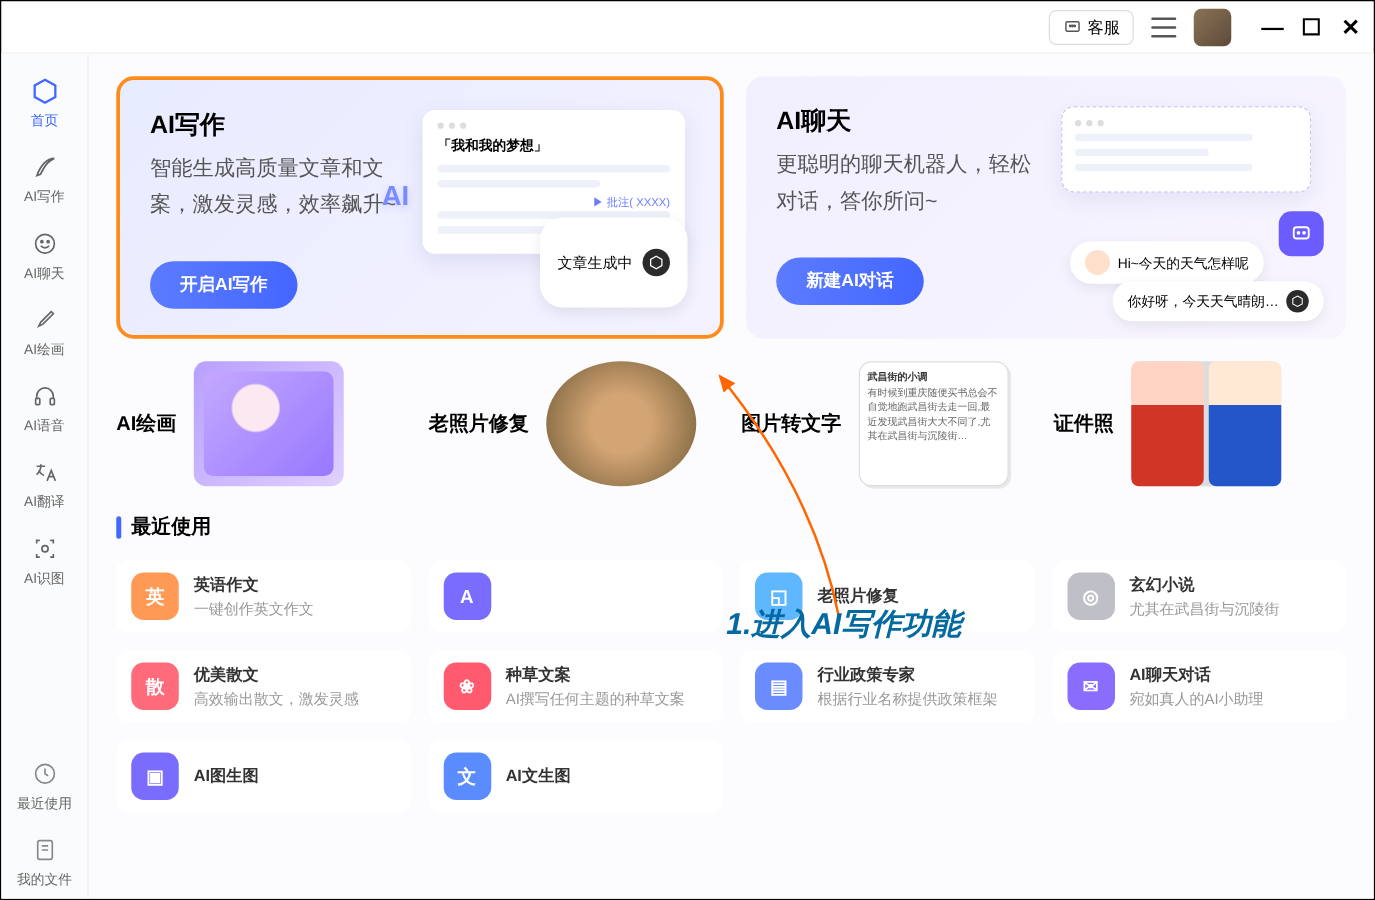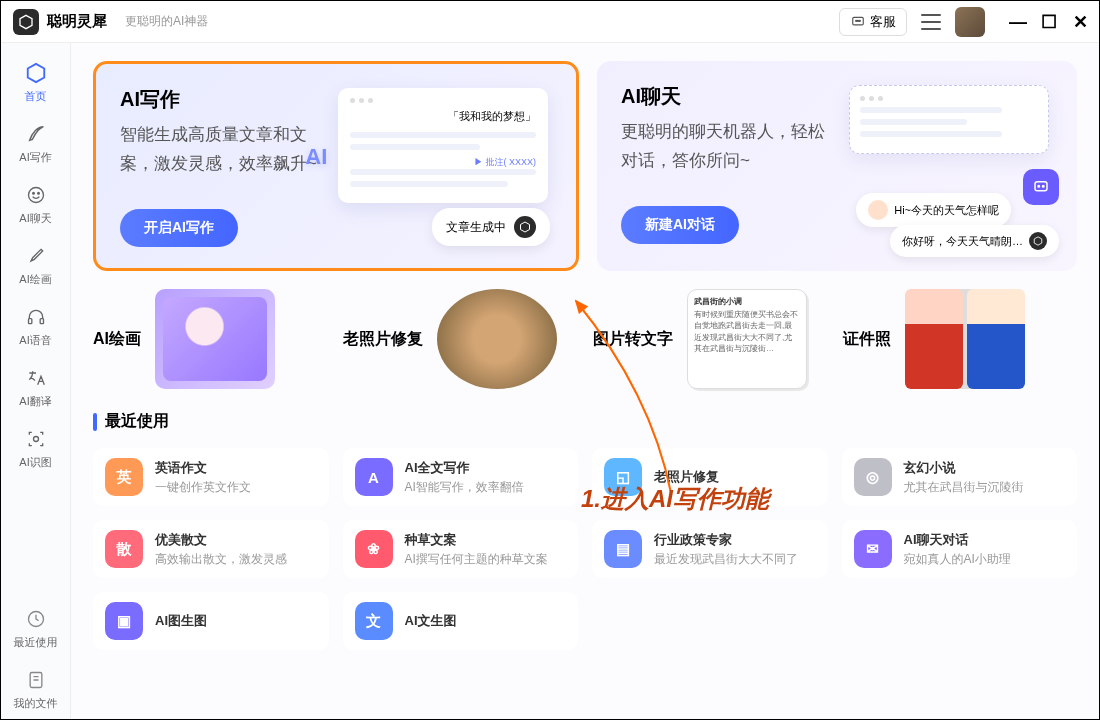--- a/index.html
+++ b/index.html
@@ -38,25 +38,25 @@
 .hero-left { width: 48%; }
 .hero-right { flex: 1; position: relative; }
 .hero-title { font-size: 20px; font-weight: 700; margin-bottom: 8px; }
 .hero-desc { font-size: 17px; color: #555; line-height: 1.7; margin-bottom: 30px; }
 .hero-btn { background: linear-gradient(90deg,#5b7cff,#4466ff); color: #fff; border: none; border-radius: 22px; padding: 10px 24px; font-size: 14px; font-weight: 600; cursor: pointer; }
 
 
 .mock-win { position: absolute; right: 4px; top: 2px; width: 210px; background: #fff; border-radius: 10px; padding: 10px 12px; box-shadow: 0 6px 18px rgba(80,80,160,.12); }
 .mock-header { display: flex; gap: 4px; margin-bottom: 6px; }
 .mock-dot { width: 5px; height: 5px; border-radius: 50%; background: #ddd; }
-.mock-title { text-align: right; font-size: 11px; font-weight: 400; margin-bottom: 8px; }
+.mock-title { text-align: left; font-size: 11px; font-weight: 700; margin-bottom: 8px; }
 .mock-line { height: 6px; background: #eef1fa; border-radius: 3px; margin-bottom: 6px; }
 .mock-anno { font-size: 9px; color: #6b7cff; text-align: right; }
 .mock-ai-badge { position: absolute; left: -22px; top: 58px; font-size: 22px; font-weight: 800; color: #7a8cff; text-shadow: 0 2px 6px rgba(120,140,255,.3); }
-.gen-pill { position: absolute; right: 2px; bottom: 0px; background: #fff; border-radius: 18px; padding: 8px 14px; font-size: 12px; display: flex; align-items: center; gap: 8px; box-shadow: 0 4px 12px rgba(0,0,0,.08); }
+.gen-pill { position: absolute; right: 2px; bottom: 0px; background: #fff; border-radius: 18px; padding: 25px 14px; font-size: 12px; display: flex; align-items: center; gap: 8px; box-shadow: 0 4px 12px rgba(0,0,0,.08); }
 .gen-ico { width: 22px; height: 22px; border-radius: 50%; background: #2b2b2b; display: flex; align-items: center; justify-content: center; }
 
 
 .chat-mock { position: absolute; right: 4px; top: 2px; width: 200px; background: #fff; border-radius: 10px; padding: 10px; box-shadow: 0 6px 18px rgba(80,80,160,.1); border: 1px dashed #c5c9f0; }
 .chat-mock .mock-line { width: 80%; }
 .chat-bubble { position: absolute; background: #fff; border-radius: 18px; padding: 7px 12px; font-size: 11px; box-shadow: 0 3px 10px rgba(0,0,0,.08); display: flex; align-items: center; gap: 6px; }
 .bubble-hi { right: 42px; top: 110px; }
 .bubble-reply { right: -6px; bottom: -8px; }
 .bot-av { width: 20px; height: 20px; border-radius: 50%; background: #ffe0cc; }
 .chat-fab { position: absolute; right: -6px; top: 86px; width: 36px; height: 36px; border-radius: 10px; background: #6b5cff; display: flex; align-items: center; justify-content: center; color: #fff; }
@@ -81,35 +81,26 @@
 .title-bar { width: 4px; height: 18px; background: #4169ff; border-radius: 2px; }
 .recent-grid { display: grid; grid-template-columns: repeat(4, 1fr); gap: 14px; }
 .recent-item { display: flex; align-items: center; gap: 12px; padding: 10px 12px; border-radius: 10px; cursor: pointer; background: #fff; }
 .recent-ico { width: 38px; height: 38px; border-radius: 10px; display: flex; align-items: center; justify-content: center; font-size: 15px; font-weight: 700; color: #fff; flex-shrink: 0; }
 .recent-txt { display: flex; flex-direction: column; gap: 2px; }
 .recent-name { font-size: 13px; font-weight: 600; color: #333; }
 .recent-sub { font-size: 12px; color: #999; }
 
 
 .anno-arrow { position: absolute; pointer-events: none; }
-.anno-text { position: absolute; font-size: 24px; font-style: italic; font-weight: 600; color: #c2410c; pointer-events: none; }
+.anno-text { position: absolute; font-size: 24px; font-style: italic; font-weight: 600; color: #0369a1; pointer-events: none; }
 </style>
 </head>
 <body>
 
 <div class="titlebar">
-  <div class="logo-box">
-    <div class="logo-icon">
-      <svg viewBox="0 0 24 24" fill="none" stroke="#fff" stroke-width="2">
-          <polygon points="12,2 21,7 21,17 12,22 3,17 3,7"></polygon>
-        </svg>
-    </div>
-    <span class="app-name">聪明灵犀</span>
-    <span class="app-sub">更聪明的AI神器</span>
-  </div>
   <div class="titlebar-spacer"></div>
   <div class="tb-right">
     <div class="kefu">
       <svg width="16" height="14" viewBox="0 0 24 24" fill="none" stroke="#555" stroke-width="2">
           <rect x="3" y="4" width="18" height="13" rx="2"></rect>
           <circle cx="9" cy="10" r="1" fill="#555"></circle>
           <circle cx="12" cy="10" r="1" fill="#555"></circle>
           <circle cx="15" cy="10" r="1" fill="#555"></circle>
         </svg>
       <span>客服</span>
@@ -321,24 +312,20 @@
     <div class="recent-grid" id="recent-grid">
         <div class="recent-item">
     <div class="recent-ico" style="background:#ff9a56">英</div>
     <div class="recent-txt">
       <div class="recent-name">英语作文</div>
       <div class="recent-sub">一键创作英文作文</div>
     </div>
         </div>
         <div class="recent-item">
     <div class="recent-ico" style="background:#7a6cff">A</div>
-    <div class="recent-txt">
-      <div class="recent-name">AI全文写作</div>
-      <div class="recent-sub">AI智能写作，效率翻倍</div>
-    </div>
         </div>
         <div class="recent-item">
     <div class="recent-ico" style="background:#5fb8ff">◱</div>
     <div class="recent-txt">
       <div class="recent-name">老照片修复</div>
 
     </div>
         </div>
         <div class="recent-item">
     <div class="recent-ico" style="background:#bfbfc8">◎</div>
@@ -358,21 +345,21 @@
     <div class="recent-ico" style="background:#ff5a6e">❀</div>
     <div class="recent-txt">
       <div class="recent-name">种草文案</div>
       <div class="recent-sub">AI撰写任何主题的种草文案</div>
     </div>
         </div>
         <div class="recent-item">
     <div class="recent-ico" style="background:#6b8cff">▤</div>
     <div class="recent-txt">
       <div class="recent-name">行业政策专家</div>
-      <div class="recent-sub">最近发现武昌街大大不同了</div>
+      <div class="recent-sub">根据行业名称提供政策框架</div>
     </div>
         </div>
         <div class="recent-item">
     <div class="recent-ico" style="background:#8a6cff">✉</div>
     <div class="recent-txt">
       <div class="recent-name">AI聊天对话</div>
       <div class="recent-sub">宛如真人的AI小助理</div>
     </div>
         </div>
         <div class="recent-item">

